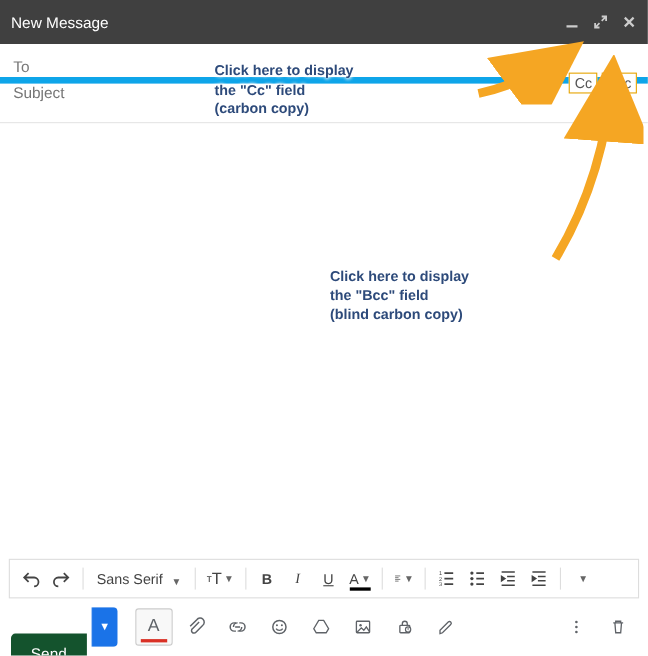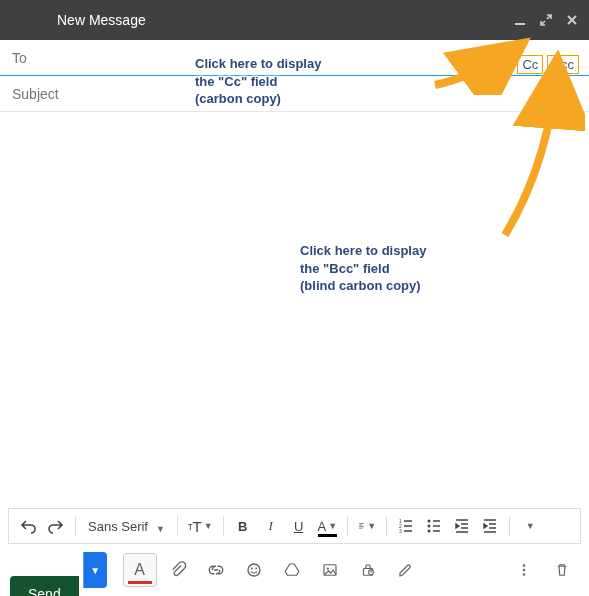--- a/index.html
+++ b/index.html
@@ -15,48 +15,48 @@
   .titlebar {
     background: #404040;
     color: #fff;
     height: 40px;
     display: flex;
     align-items: center;
     padding: 0 10px;
     font-size: 14px;
     justify-content: space-between;
   }
-  .titlebar-title { font-weight: 400; margin-left: 47px; }
+  .titlebar-title { font-weight: 400; }
   .titlebar-controls { display: flex; gap: 12px; align-items: center; }
   .tbc { cursor: pointer; color: #ccc; display:flex; align-items:center; }
   .tbc svg { width:14px; height:14px; }
   .row-to {
     height: 36px;
-    border-bottom: 1px solid #0ea5e9;
-    display: flex; align-items: center;
-    padding: 0 12px;
+    border-bottom: 6px solid #0ea5e9;
+    display: flex; 
+    padding: 12px 12px;
     font-size: 14px;
     color: #777;
     position: relative;
   }
   .to-label { width: 40px; }
   .to-input { flex:1; border:none; outline:none; font-size:14px; }
   .ccbcc-wrap { position:absolute; right:10px; display:flex; gap:4px;margin-top:14px; }
   .ccbcc {
     border: 1px solid #e6a400;
     color: #555;
     font-size: 13px;
     padding: 1px 4px;
     cursor: pointer;
     background:#fff;
   }
   .row-subject {
     height: 36px;
     border-bottom: 1px solid #e5e5e5;
-    display: flex; align-items: center;
+    display: flex; align-items: flex-start;
     padding: 0 12px;
   }
   .subject-input {
     border: none; outline: none;
     font-size: 14px;
     color: #777;
     width: 100%;
   }
   .body-area { flex: 1; padding: 10px 12px; position: relative; }
   

